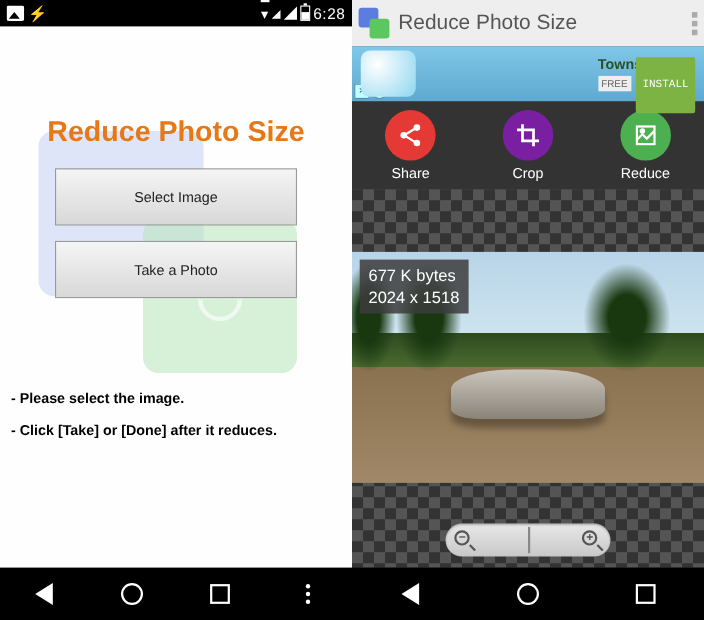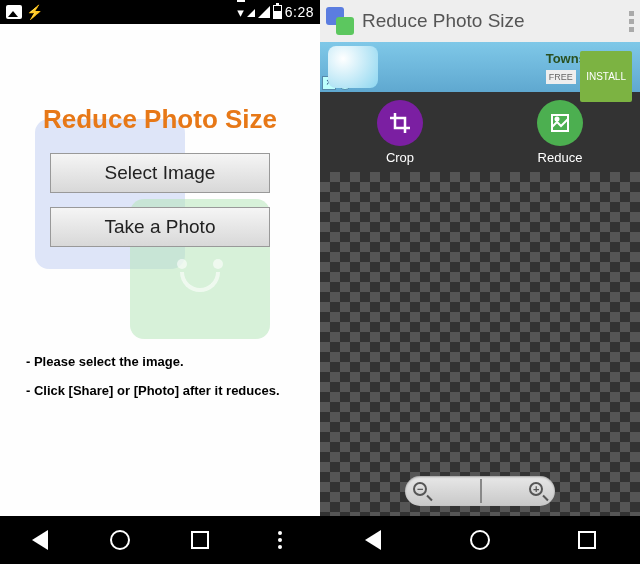--- a/index.html
+++ b/index.html
@@ -27,22 +27,22 @@
   
   .home { position: relative; padding-top: 80px; height: calc(100% - 24px - 48px); }
   .bg-shape { position: absolute; border-radius: 14px; opacity: 0.55; }
   .bg-shape.blue { width: 150px; height: 150px; background: #c3cff2; left: 35px; top: 95px; }
   .bg-shape.green { width: 140px; height: 140px; background: #b7e5b9; left: 130px; top: 175px; }
   .face { position: absolute; left: 165px; top: 230px; width: 70px; height: 50px; opacity: 0.6; }
   .eye { position: absolute; width: 10px; height: 10px; background: #fff; border-radius: 50%; top: 5px; }
   .eye.l { left: 12px; } .eye.r { right: 12px; }
   .smile { position: absolute; width: 40px; height: 20px; border: 4px solid #fff; border-top: none; border-radius: 0 0 40px 40px; left: 15px; top: 18px; }
   .title { position: relative; text-align: center; font-size: 26px; font-weight: bold; color: #e77817; margin-bottom: 18px; }
-  .btn-big { position: relative; display: block; margin: 0 auto 14px; width: 220px; height: 40px; background: linear-gradient(#f5f5f5,#d8d8d8); border: 1px solid #999; font-size: 19px; color: #222; cursor: pointer; }
-  .instructions { position: absolute; left: 26px; top: 330px; font-size: 13px; color: #000; }
+  .btn-big { position: relative; display: block; margin: 0 auto 14px; width: 220px; height: 52px; background: linear-gradient(#f5f5f5,#d8d8d8); border: 1px solid #999; font-size: 13px; color: #222; cursor: pointer; }
+  .instructions { position: absolute; left: 10px; top: 330px; font-size: 13px; color: #000; }
   .instructions p { margin-bottom: 14px; font-weight: bold; }
 
   
   .navbar { position: absolute; bottom: 0; left: 0; right: 0; height: 48px; background: #000; display: flex; align-items: center; justify-content: space-around; }
   .nav-btn { width: 24px; height: 24px; color: #fff; display: flex; align-items: center; justify-content: center; cursor: pointer; }
   .nav-tri { width: 0; height: 0; border-top: 10px solid transparent; border-bottom: 10px solid transparent; border-right: 16px solid #fff; }
   .nav-circ { width: 20px; height: 20px; border: 2px solid #fff; border-radius: 50%; }
   .nav-sq { width: 18px; height: 18px; border: 2px solid #fff; }
   .dots { display: flex; flex-direction: column; gap: 3px; }
   .dots span { width: 4px; height: 4px; background: #fff; border-radius: 50%; }
@@ -52,21 +52,21 @@
   .app-icon { width: 28px; height: 28px; position: relative; }
   .app-icon .a { position: absolute; width: 18px; height: 18px; background: #5b7de0; border-radius: 3px; left: 0; top: 0; }
   .app-icon .b { position: absolute; width: 18px; height: 18px; background: #5cc75f; border-radius: 3px; right: 0; bottom: 0; }
   .menu-dots { margin-left: auto; color: #aaa; display: flex; flex-direction: column; gap: 3px; cursor: pointer; }
   .menu-dots span { width: 5px; height: 5px; background: #aaa; }
 
   .ad { height: 50px; background: linear-gradient(#7fc8e8,#5fa8d0); display: flex; align-items: center; justify-content: space-between; padding: 0 8px; position: relative; }
   .ad-game { width: 50px; height: 42px; background: radial-gradient(circle at 30% 30%, #fff, #8cd6f0); border-radius: 8px; position: relative; }
   .ad-right { display: flex; align-items: flex-start; gap: 6px; }
   .ad-name { font-size: 13px; color: #2a5020; font-weight: bold; }
-  .install-btn { background: #7cb342; color: #fff; font-size: 10px; padding: 20px 6px; border-radius: 2px; cursor: pointer; }
+  .install-btn { background: #7cb342; color: #fff; font-size: 10px; padding: 20px 6px; border-radius: 2px; cursor: pointer; font-family: Liberation Mono, monospace; }
   .free-txt { font-size: 9px; color: #666; background: #eee; padding: 2px 3px; }
   .ad-x { position: absolute; left: 2px; bottom: 2px; width: 14px; height: 14px; border: 1px solid #58a; background: #befffd; color: #247; font-size: 10px; text-align: center; line-height: 12px; cursor: pointer; }
   .ad-i { position: absolute; left: 18px; bottom: 2px; width: 14px; height: 14px; border-radius: 50%; border: 1px solid #58a; background: #befffd; color: #247; font-size: 10px; text-align: center; line-height: 12px; cursor: pointer; }
 
   .actions { height: 80px; background: #333; display: flex; justify-content: space-around; align-items: center; }
   .action { display: flex; flex-direction: column; align-items: center; gap: 4px; cursor: pointer; }
   .action-ic { width: 46px; height: 46px; border-radius: 50%; display: flex; align-items: center; justify-content: center; color: #fff; }
   .ic-red { background: #e53935; }
   .ic-green { background: #4caf50; }
   .ic-purple { background: #7b1fa2; }
@@ -127,21 +127,21 @@
       <div class="face">
         <div class="eye l"></div>
           <div class="eye r"></div>
           <div class="smile"></div>
       </div>
       <div class="title">Reduce Photo Size</div>
       <button class="btn-big">Select Image</button>
       <button class="btn-big">Take a Photo</button>
       <div class="instructions">
         <p>- Please select the image.</p>
-        <p>- Click [Share] or [Photo] after it reduces.</p>
+        <p>- Click [Take] or [Done] after it reduces.</p>
       </div>
     </div>
 
     <div class="navbar">
       <div class="nav-btn">
           <div class="nav-tri"></div>
         </div>
       <div class="nav-btn">
           <div class="nav-circ"></div>
         </div>
@@ -178,40 +178,63 @@
         <div>
           <div class="ad-name">Township</div>
           <span class="free-txt">FREE</span>
           <span class="install-btn">INSTALL</span>
         </div>
       </div>
     </div>
 
     <div class="actions">
       <div class="action">
+        <div class="action-ic ic-red">
+          <svg width="24" height="24" viewBox="0 0 24 24" fill="#fff">
+              <circle cx="6" cy="12" r="3"></circle>
+              <circle cx="18" cy="5" r="3"></circle>
+              <circle cx="18" cy="19" r="3"></circle>
+              <path d="M8 11 L16 6 M8 13 L16 18" stroke="#fff" stroke-width="2"></path>
+            </svg>
+        </div>
+        <span class="action-lbl">Share</span>
+      </div>
+      <div class="action">
         <div class="action-ic ic-purple">
           <svg width="24" height="24" viewBox="0 0 24 24" fill="none" stroke="#fff" stroke-width="2.5">
               <path d="M7 2 V17 H22 M2 7 H17 V22"></path>
             </svg>
         </div>
         <span class="action-lbl">Crop</span>
       </div>
       <div class="action">
         <div class="action-ic ic-green">
           <svg width="24" height="24" viewBox="0 0 24 24" fill="none" stroke="#fff" stroke-width="2">
               <rect x="4" y="4" width="16" height="16"></rect>
               <path d="M4 16 L9 11 L13 15 L20 8"></path>
               <circle cx="9" cy="8" r="1.5" fill="#fff"></circle>
             </svg>
         </div>
         <span class="action-lbl">Reduce</span>
       </div>
     </div>
 
     <div class="checker-area">
+      <div class="photo-wrap">
+        <div class="photo">
+          <div class="tree t1"></div>
+            <div class="tree t2"></div>
+            <div class="tree t3"></div>
+          <div class="rock"></div>
+        </div>
+        <div class="info-box">
+          <div>677 K bytes</div>
+          <div>2024 x 1518</div>
+        </div>
+      </div>
       <div class="zoom-ctrl">
         <div class="mag">
           <div class="mag-c"></div>
             <div class="mag-h"></div>
           <span class="mag-sign">−</span>
         </div>
         <div class="mag">
           <div class="mag-c"></div>
             <div class="mag-h"></div>
           <span class="mag-sign">+</span>

